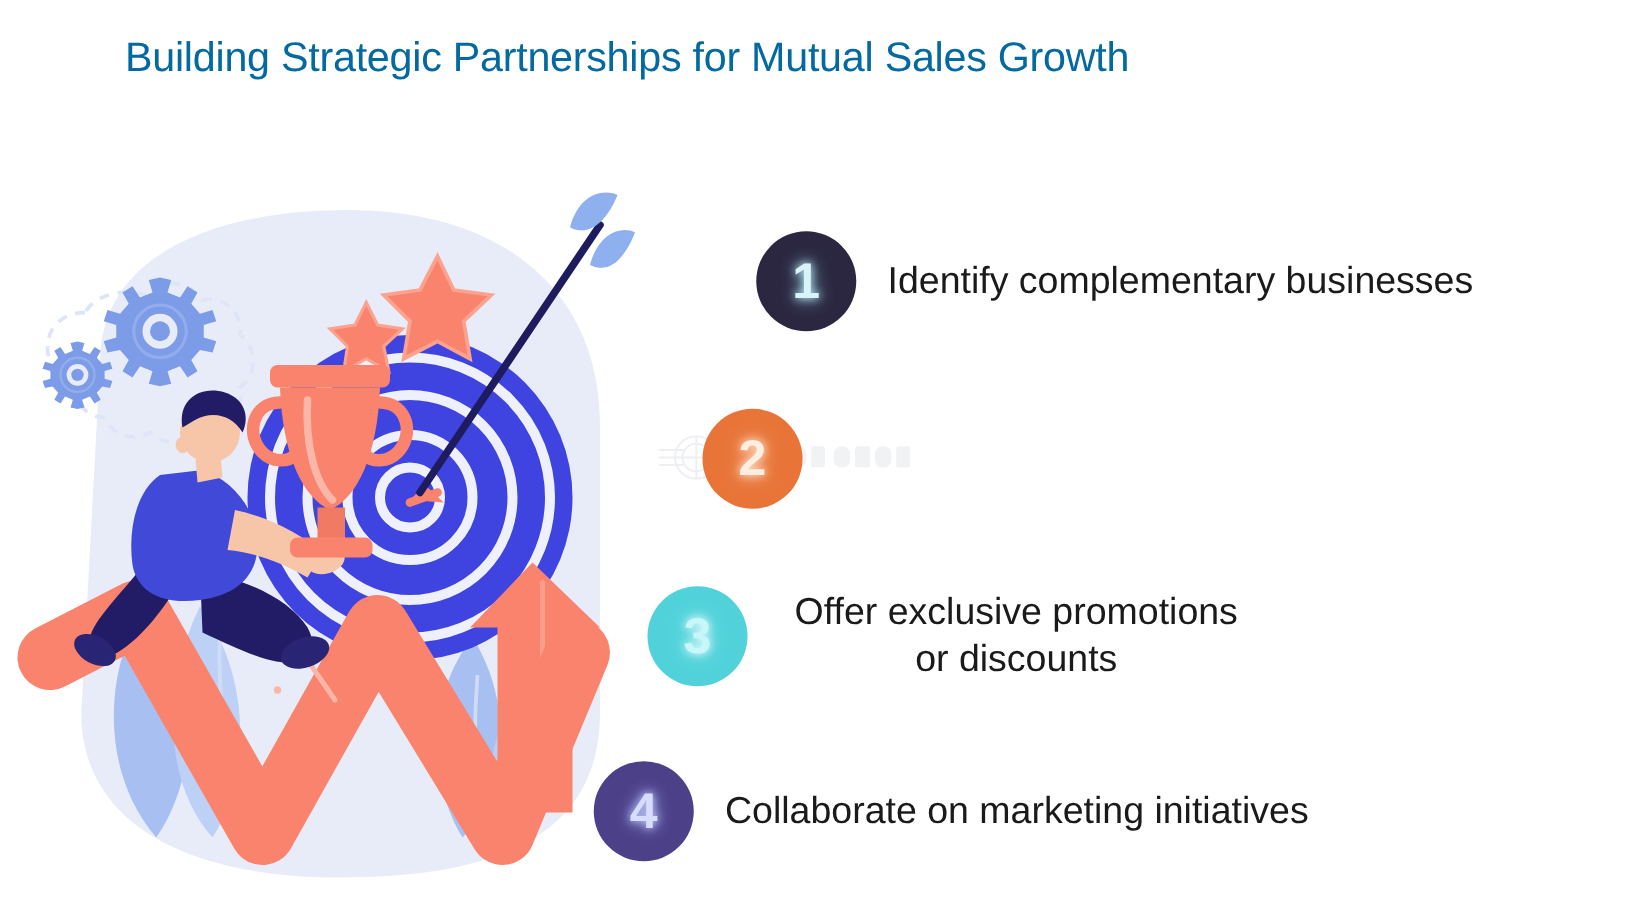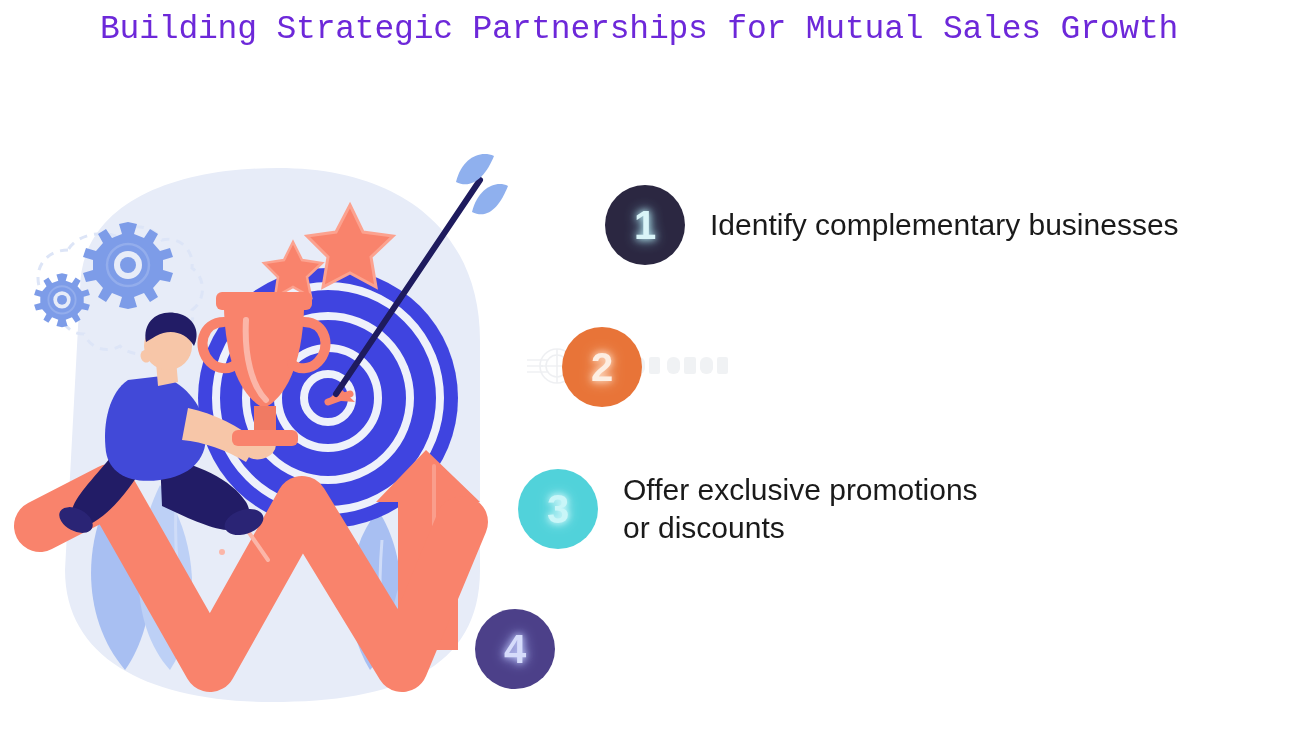--- a/index.html
+++ b/index.html
@@ -13,26 +13,26 @@
     position: relative;
     overflow: hidden;
     font-family: "Liberation Sans", sans-serif;
     -webkit-font-smoothing: antialiased;
   }
 
   
   .slide-title {
     position: absolute;
     left: 100px;
-    top: 9px;
+    top: 25px;
     width: 1100px;
     font-size: 33px;
     line-height: 42px;
-    color: #6d28d9;
-    font-family: Liberation Mono, monospace;
+    color: #0369a1;
+    font-family: Liberation Sans, sans-serif;
     font-weight: 400;
     letter-spacing: -0.2px;
     white-space: nowrap;
   }
 
   
   .illustration {
     position: absolute;
     left: 10px;
     top: 150px;
@@ -86,20 +86,21 @@
   .badge-4 { background: #4c4089; }
   .badge-4 span { color: #d6dcfb; text-shadow: 0 0 7px #c4cdfb, 0 0 14px #aab6f7; }
 
   .step-text {
     margin-left: 25px;
     font-size: 30px;
     line-height: 38px;
     color: #1a1a1a;
     font-family: "Liberation Sans", sans-serif;
     max-width: 600px;
+    text-align: center;
   }
   .step-text.wrap { max-width: 380px; }
 
   
   .watermark {
     position: absolute;
     left: 525px;
     top: 342px;
     width: 230px;
     height: 48px;
@@ -279,15 +280,16 @@
     <div class="step-badge badge-3">
       <span>3</span>
     </div>
     <div class="step-text wrap">Offer exclusive promotions or discounts</div>
   </div>
 
   <div class="step step-4">
     <div class="step-badge badge-4">
       <span>4</span>
     </div>
+    <div class="step-text">Collaborate on marketing initiatives</div>
   </div>
 
 </div>
 
 </body></html>

